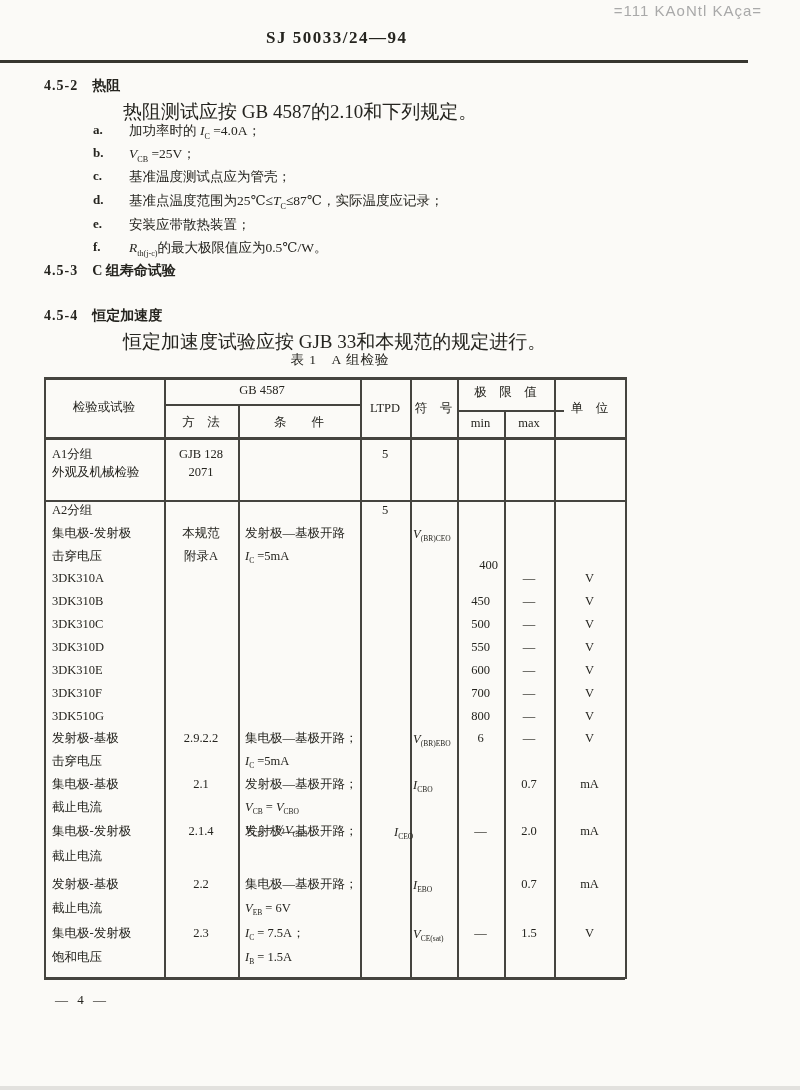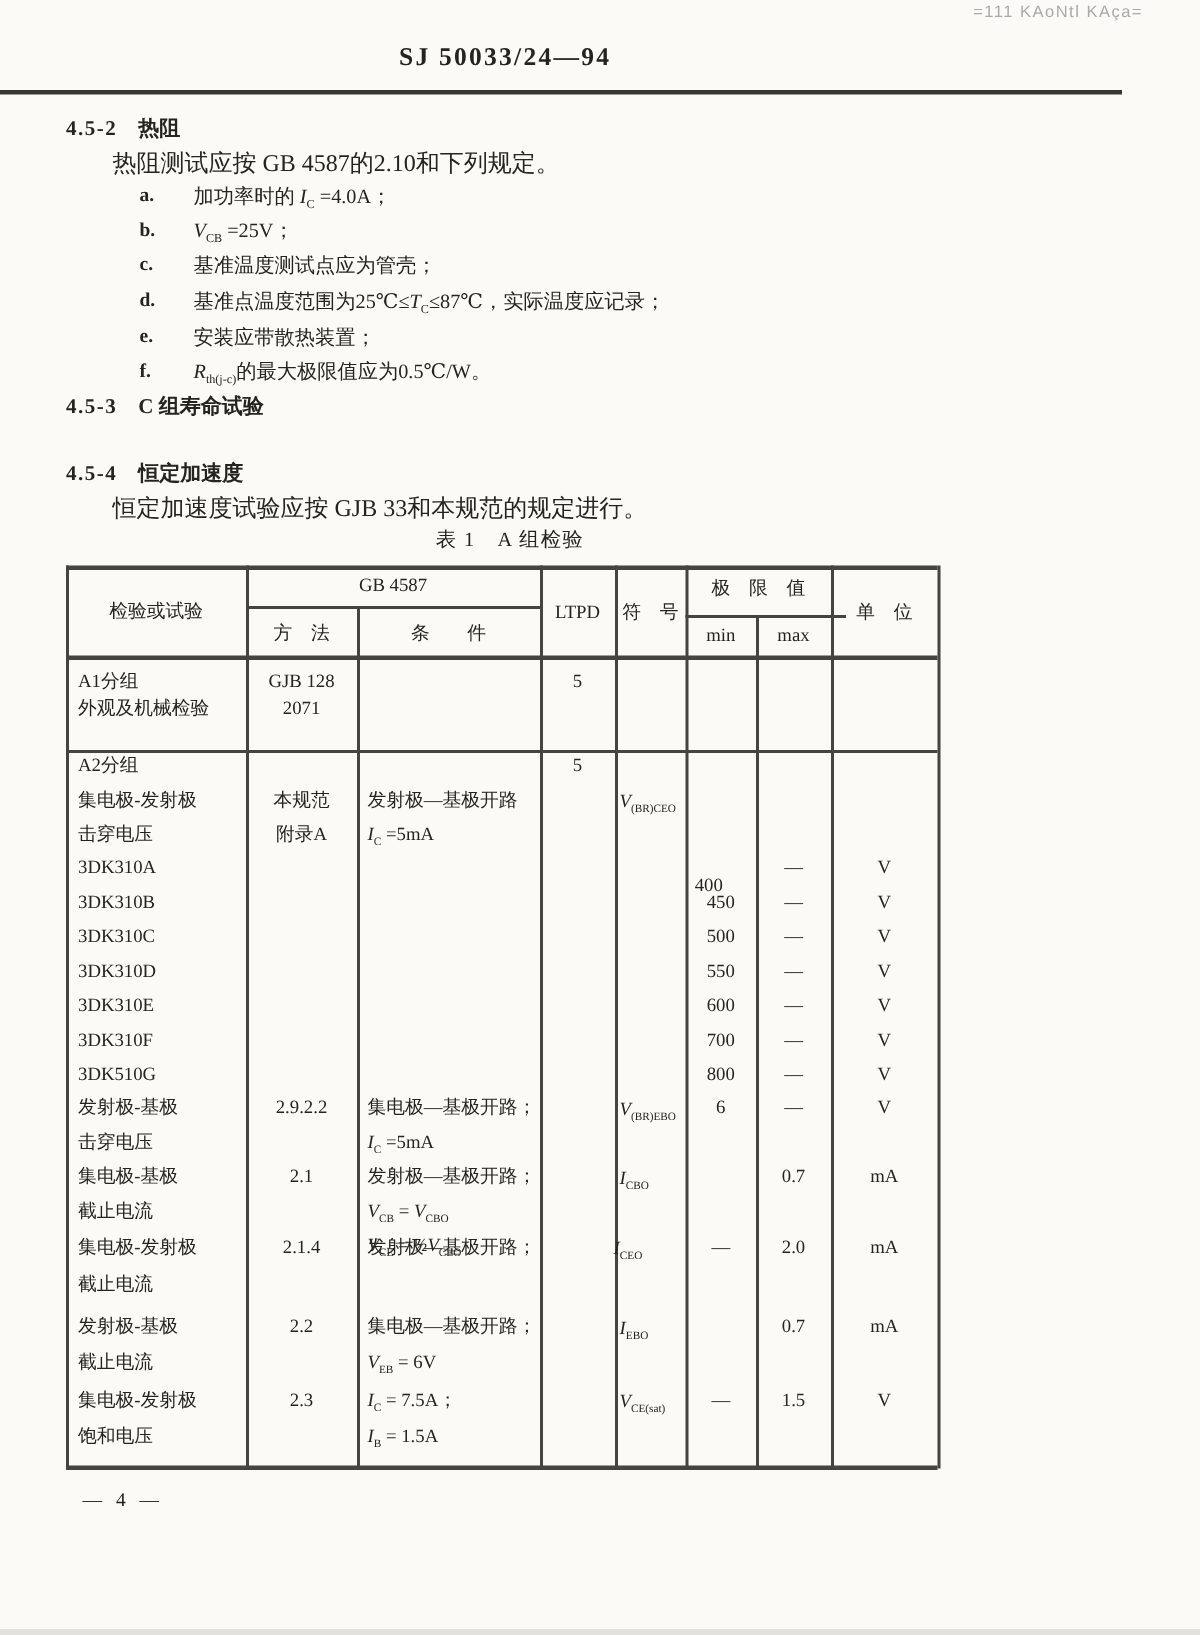--- a/index.html
+++ b/index.html
@@ -7,26 +7,26 @@
     position:relative; width:800px; height:1090px;
     background:#fbfaf7; overflow:hidden;
     font-family:"Liberation Serif","DejaVu Serif",serif;
     color:#25241f;
   }
   .abs{position:absolute; white-space:nowrap;}
   .ctr{text-align:center;}
   .vl{position:absolute; width:1.6px; background:#45443f;}
   .hl{position:absolute; height:1.6px; background:#45443f;}
   .hl2{height:2.6px;}
-  .corner{font-size:11px; color:#a9a9a9; font-family:"Liberation Sans",sans-serif; letter-spacing:1px;}
+  .corner{font-size:15px; color:#a9a9a9; font-family:"Liberation Sans",sans-serif; letter-spacing:1px;}
   .doccode{font-size:17px; font-weight:bold; letter-spacing:1.5px;}
   .headrule{position:absolute; left:0; top:60px; width:748px; height:2.6px; background:#37362f;}
   .h{font-size:14px; font-weight:600;}
   .h .no{margin-right:14px; letter-spacing:1px;}
-  .body-line{font-size:16px;}
+  .body-line{font-size:19px;margin-left:48px;}
   .item-label{position:absolute; left:93px; font-weight:600; font-size:13px;}
   .item-text{position:absolute; left:129px; font-size:13.5px;}
   .watermark{
     position:absolute; left:198px; top:126px;
     font-family:"Liberation Sans","DejaVu Sans",sans-serif;
     font-weight:700; font-size:80px; letter-spacing:5px;
     color:#8f8f8f; opacity:.38; z-index:4; pointer-events:none;
   }
   .caption{font-size:13.5px; letter-spacing:1px;}
   #table1{position:absolute; left:44px; top:377px; width:581px; height:602px;}
@@ -129,21 +129,21 @@
     <div class="cell ctr" style="left:316px; top:125px; width:50px;">5</div>
     <div class="cell" style="left:8px; top:148px;">集电极-发射极</div>
     <div class="cell ctr" style="left:120px; top:148px; width:74px;">本规范</div>
     <div class="cell" style="left:201px; top:148px;">发射极—基极开路</div>
     <div class="cell sym" style="left:369px; top:149px;"><span class="rt-i">V</span><span class="rt-s">(BR)CEO</span></div>
     <div class="cell" style="left:8px; top:171px;">击穿电压</div>
     <div class="cell ctr" style="left:120px; top:171px; width:74px;text-align:center;">附录A</div>
     <div class="cell" style="left:201px; top:171px;"><span class="rt-i">I</span><span class="rt-s">C</span><span> =5mA</span></div>
 
     <div class="cell" style="left:8px; top:193px;">3DK310A</div>
-    <div class="cell ctr" style="left:413px; top:205px; width:31px;">400</div>
+    <div class="cell ctr" style="left:413px; top:180px; width:31px;padding-left:16px;">400</div>
     <div class="cell ctr" style="left:460px; top:193px; width:50px;">—</div>
     <div class="cell ctr" style="left:510px; top:193px; width:71px;">V</div>
 
     <div class="cell" style="left:8px; top:216px;">3DK310B</div>
     <div class="cell ctr" style="left:413px; top:216px; width:47px;">450</div>
     <div class="cell ctr" style="left:460px; top:216px; width:50px;">—</div>
     <div class="cell ctr" style="left:510px; top:216px; width:71px;">V</div>
 
     <div class="cell" style="left:8px; top:239px;">3DK310C</div>
     <div class="cell ctr" style="left:413px; top:239px; width:47px;">500</div>
@@ -186,21 +186,21 @@
     <div class="cell sym" style="left:369px; top:400px;"><span class="rt-i">I</span><span class="rt-s">CBO</span></div>
     <div class="cell ctr" style="left:413px; top:399px; width:47px;"></div>
     <div class="cell ctr" style="left:460px; top:399px; width:50px;">0.7</div>
     <div class="cell ctr" style="left:510px; top:399px; width:71px;">mA</div>
     <div class="cell" style="left:8px; top:422px;">截止电流</div>
     <div class="cell" style="left:201px; top:422px;"><span class="rt-i">V</span><span class="rt-s">CB</span><span> = </span><span class="rt-i">V</span><span class="rt-s">CBO</span></div>
 
     <div class="cell" style="left:8px; top:446px;">集电极-发射极</div>
     <div class="cell ctr" style="left:120px; top:446px; width:74px;">2.1.4</div>
     <div class="cell" style="left:201px; top:446px;">发射极—基极开路；</div>
-    <div class="cell sym" style="left:365px; top:447px;"><span class="rt-i">I</span><span class="rt-s">CEO</span></div>
+    <div class="cell sym" style="left:350px; top:447px;"><span class="rt-i">I</span><span class="rt-s">CEO</span></div>
     <div class="cell ctr" style="left:413px; top:446px; width:47px;">—</div>
     <div class="cell ctr" style="left:460px; top:446px; width:50px;">2.0</div>
     <div class="cell ctr" style="left:510px; top:446px; width:71px;">mA</div>
     <div class="cell" style="left:8px; top:471px;">截止电流</div>
     <div class="cell" style="left:201px; top:445px;"><span class="rt-i">V</span><span class="rt-s">CE</span><span> = ½</span><span class="rt-i">V</span><span class="rt-s">CEO</span></div>
 
     <div class="cell" style="left:8px; top:499px;">发射极-基极</div>
     <div class="cell ctr" style="left:120px; top:499px; width:74px;">2.2</div>
     <div class="cell" style="left:201px; top:499px;">集电极—基极开路；</div>
     <div class="cell sym" style="left:369px; top:500px;"><span class="rt-i">I</span><span class="rt-s">EBO</span></div>

